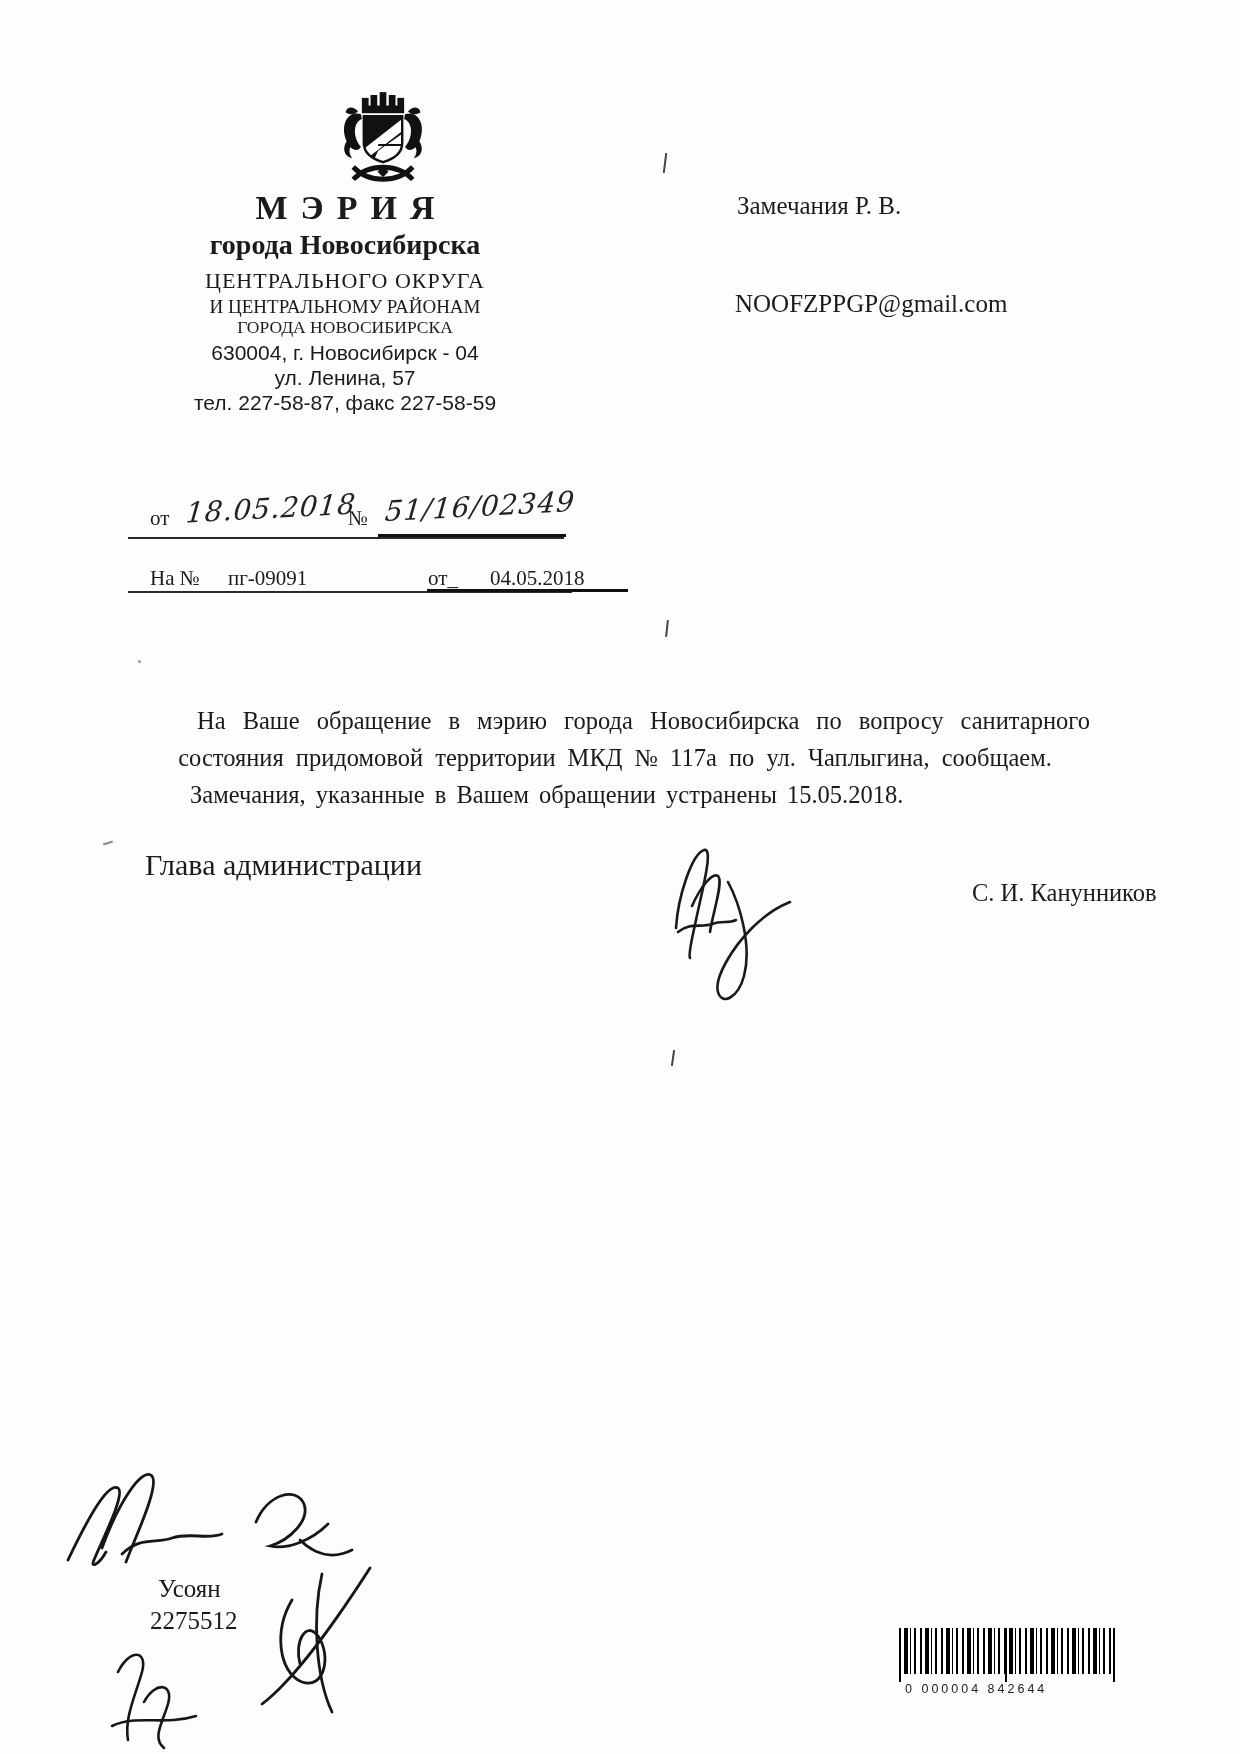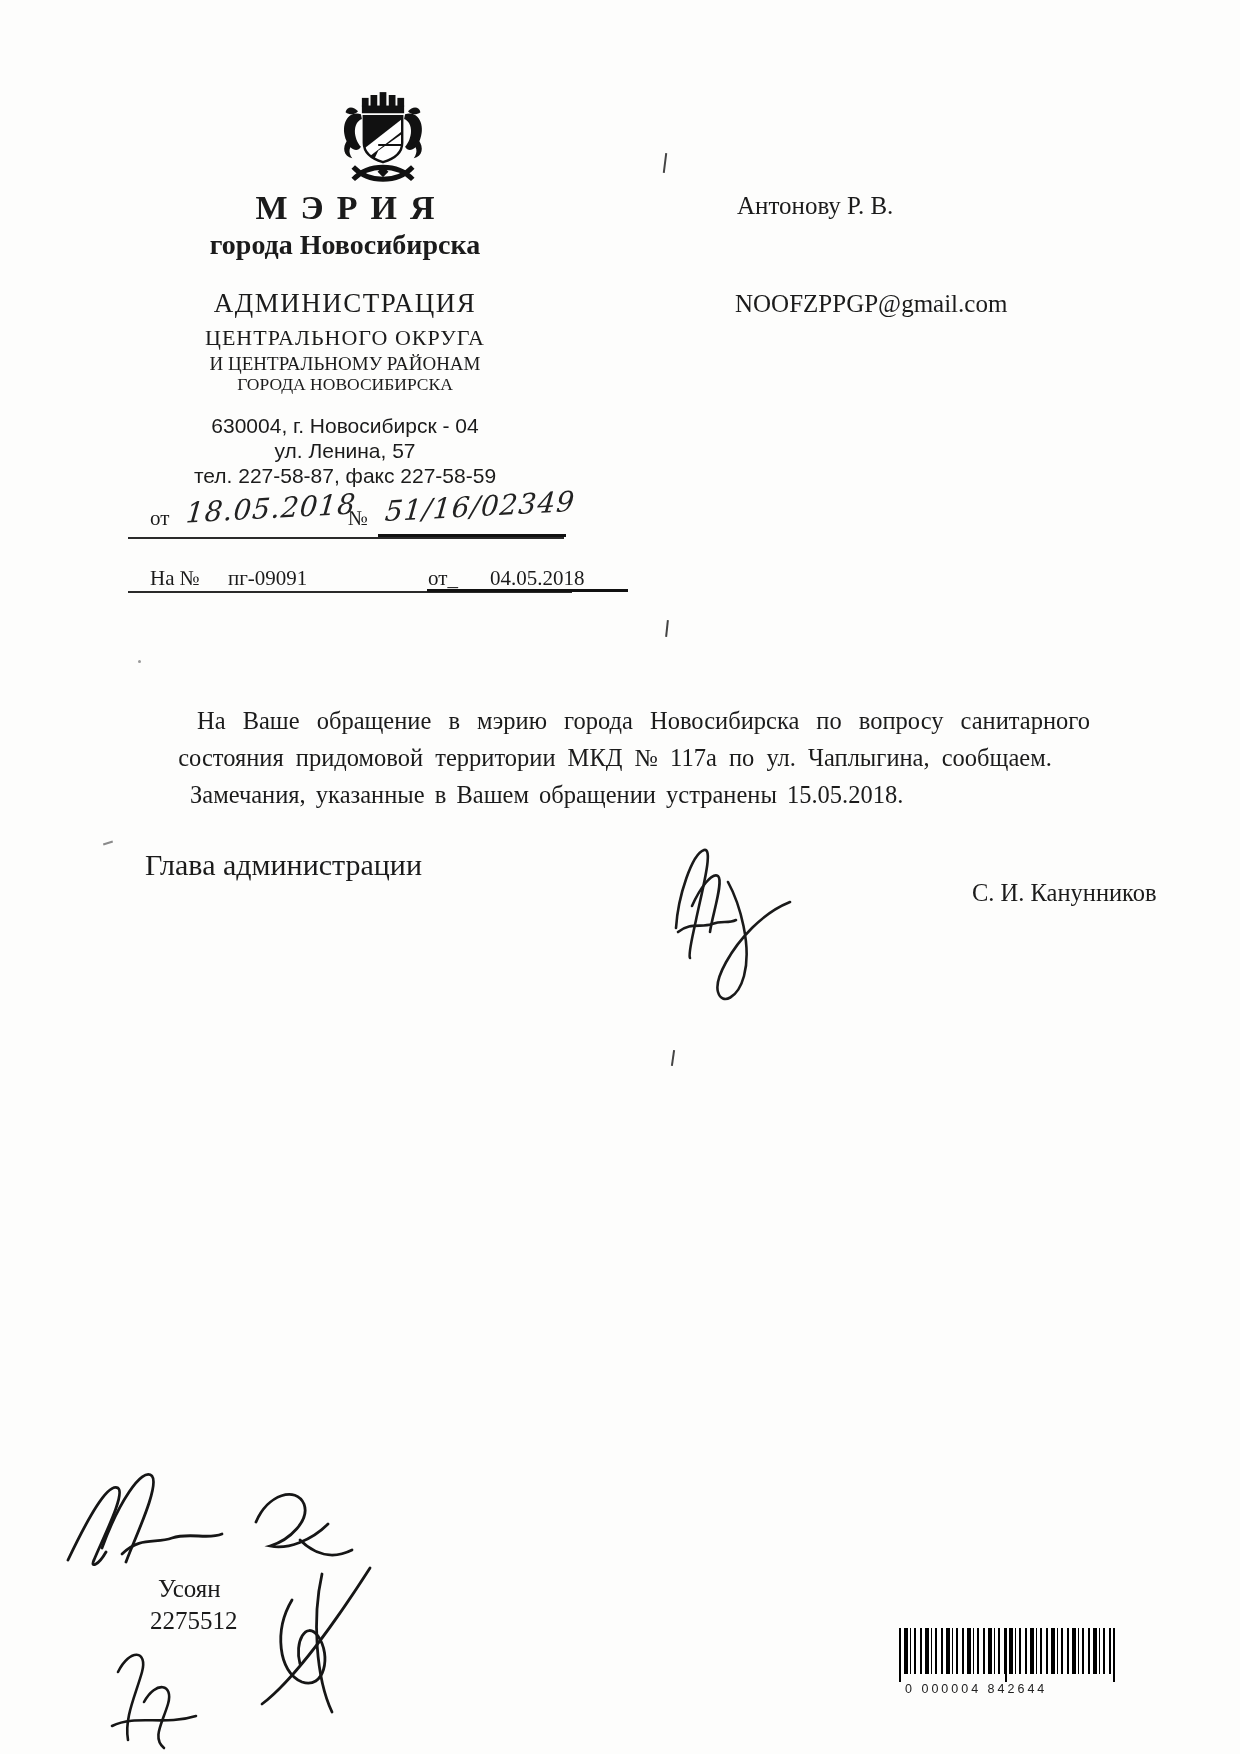--- a/index.html
+++ b/index.html
@@ -57,44 +57,43 @@
     <use href="#sup" transform="scale(-1,1) translate(-100,0)"></use>
 
     <path d="M19 93 C35 76 65 76 81 93" stroke="#111" stroke-width="5" fill="none"></path>
     <path d="M19 80 C35 97 65 97 81 80" stroke="#111" stroke-width="5" fill="none"></path>
     <rect x="46" y="81" width="8" height="8" fill="#111" transform="rotate(45 50 85)"></rect>
   </svg>
 
   <div class="abs hdr" style="top:188px;">
     <div class="serif" style="font-size:34px;font-weight:bold;letter-spacing:13px;padding-left:13px;line-height:40px;">МЭРИЯ</div>
     <div class="serif" style="font-size:28px;font-weight:bold;line-height:34px;">города Новосибирска</div>
-    <div class="serif" style="font-size:27px;letter-spacing:1.5px;line-height:31px;margin-top:26px;">АДМИНИСТРАЦИЯ</div>
     <div class="serif" style="font-size:22px;letter-spacing:1px;line-height:31px;margin-top:3px;">ЦЕНТРАЛЬНОГО ОКРУГА</div>
     <div class="serif" style="font-size:19px;line-height:21px;">И ЦЕНТРАЛЬНОМУ РАЙОНАМ</div>
     <div class="serif" style="font-size:17.5px;line-height:21px;">ГОРОДА НОВОСИБИРСКА</div>
-    <div class="sans" style="font-size:21px;line-height:25px;margin-top:18px;">630004, г. Новосибирск - 04</div>
+    <div class="sans" style="font-size:21px;line-height:25px;margin-top:2px;">630004, г. Новосибирск - 04</div>
     <div class="sans" style="font-size:21px;line-height:25px;">ул. Ленина, 57</div>
     <div class="sans" style="font-size:21px;line-height:25px;">тел. 227-58-87, факс 227-58-59</div>
   </div>
 
   <span class="abs serif" style="left:150px;top:506px;font-size:21px;">от</span>
   <span class="abs hand" style="left:186px;top:492px;font-size:28px;">18.05.2018</span>
   <span class="abs serif" style="left:348px;top:506px;font-size:21px;">№</span>
   <span class="abs hand" style="left:385px;top:490px;font-size:28px;">51/16/02349</span>
   <div class="abs rule" style="left:128px;top:537px;width:436px;"></div>
   <div class="abs rule-bold" style="left:378px;top:534px;width:188px;"></div>
 
   <span class="abs serif" style="left:150px;top:566px;font-size:21px;">На №</span>
   <span class="abs serif" style="left:228px;top:566px;font-size:21px;">пг-09091</span>
   <span class="abs serif" style="left:428px;top:566px;font-size:21px;">от_</span>
   <span class="abs serif" style="left:490px;top:566px;font-size:21px;">04.05.2018</span>
   <div class="abs rule" style="left:128px;top:591px;width:444px;"></div>
   <div class="abs rule-bold" style="left:427px;top:589px;width:201px;"></div>
 
-  <div class="abs serif" style="left:737px;top:192px;font-size:25px;">Антонову Р. В.</div>
+  <div class="abs serif" style="left:737px;top:192px;font-size:25px;">Замечания Р. В.</div>
   <div class="abs serif" style="left:735px;top:290px;font-size:25px;">NOOFZPPGP@gmail.com</div>
 
   <div class="abs" style="left:140px;top:702px;width:950px;">
     <div class="body-line just" style="text-indent:57px;">На Ваше обращение в мэрию города Новосибирска по вопросу санитарного</div>
     <div class="body-line" style="word-spacing:6px;text-align:center;">состояния придомовой территории МКД № 117а по ул. Чаплыгина, сообщаем.</div>
     <div class="body-line" style="text-indent:50px;word-spacing:4px;">Замечания, указанные в Вашем обращении устранены 15.05.2018.</div>
   </div>
 
   <div class="abs serif" style="left:145px;top:848px;font-size:30px;">Глава администрации</div>
   <div class="abs serif" style="left:972px;top:879px;font-size:24.5px;">С. И. Канунников</div>

